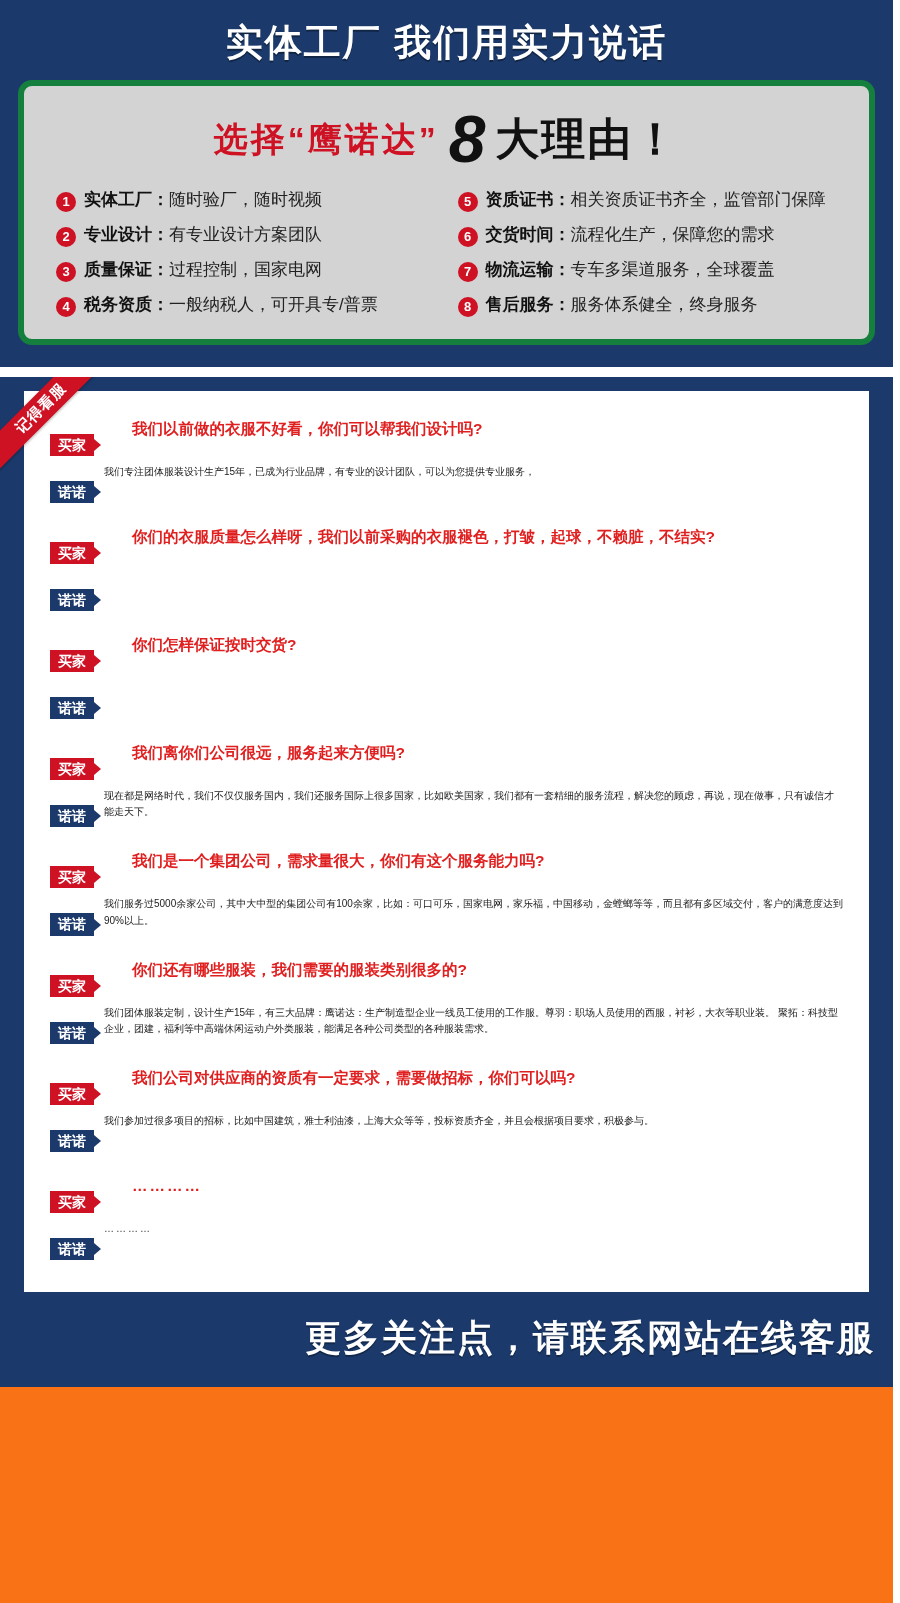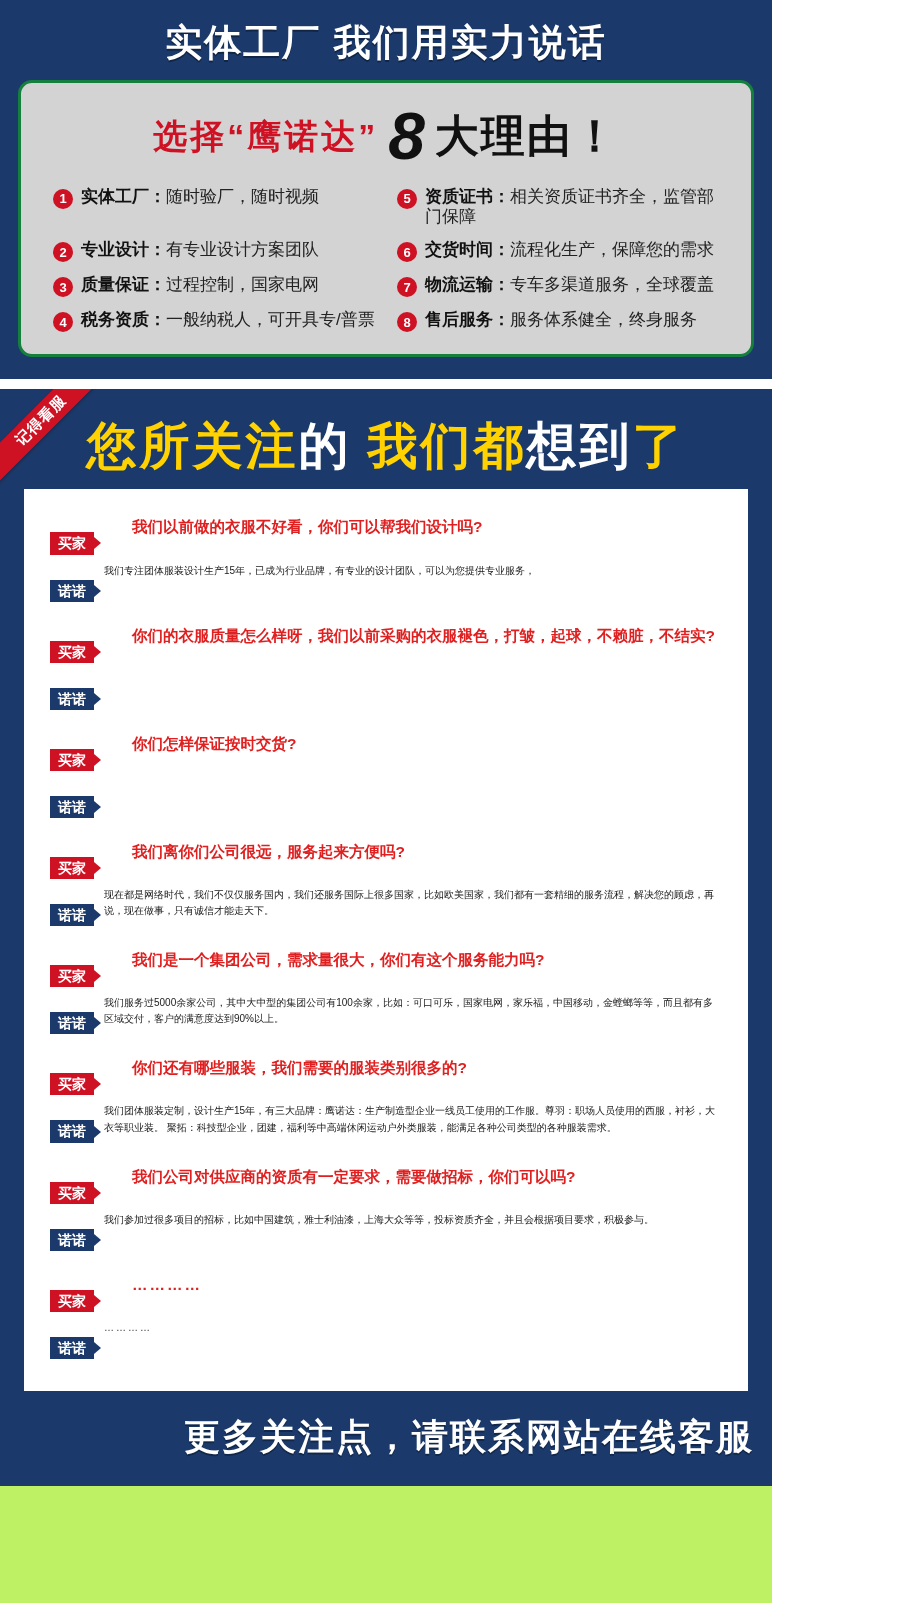--- a/index.html
+++ b/index.html
@@ -2,44 +2,44 @@
 <html><head>
 <meta charset="utf-8">
 <style>
   * { box-sizing: border-box; margin: 0; padding: 0; }
   html, body {
     width: 900px;
     font-family: "Liberation Sans", "DejaVu Sans", sans-serif;
     background: #ffffff;
   }
   .page {
-    width: 772px;
+    width: 893px;
     min-height: 1603px;
     position: relative;
-    background: #bef264;
+    background: #f97316;
   }
 
   
   .sec1 {
     background: #1b3a6b;
     padding: 16px 18px 22px 18px;
   }
   .sec1-title {
     text-align: center;
     color: #ffffff;
     font-size: 37px;
     font-weight: bold;
     letter-spacing: 2px;
     line-height: 1.25;
     text-shadow: 0 2px 0 rgba(0,0,0,0.35);
     padding: 4px 0 14px 0;
   }
   .panel {
     background: #d3d3d3;
-    border: 3px solid #15803d;
+    border: 6px solid #15803d;
     border-radius: 14px;
     padding: 18px 22px 20px 22px;
   }
   .panel-head {
     display: flex;
     align-items: center;
     justify-content: center;
     gap: 4px;
     padding: 6px 0 18px 0;
     white-space: nowrap;
@@ -259,23 +259,20 @@
         </div>
       </div>
     </div>
   </section>
 
   <div class="gap-bar"></div>
 
   <section class="sec2">
     <div class="ribbon">记得看服</div>
 
-    <div class="sec2-title">
-      <span class="t-yellow">您所关注</span><span class="t-white">的</span><span class="t-sp"></span><span class="t-yellow">我们都</span><span class="t-white">想到</span><span class="t-yellow">了</span>
-    </div>
 
     <div class="qa-card">
 
       <div class="qa-group">
         <div class="qa-line">
           <span class="tag tag-buyer">买家</span>
           <span class="q-text">我们以前做的衣服不好看，你们可以帮我们设计吗?</span>
         </div>
         <div class="qa-line">
           <span class="tag tag-reply">诺诺</span>

